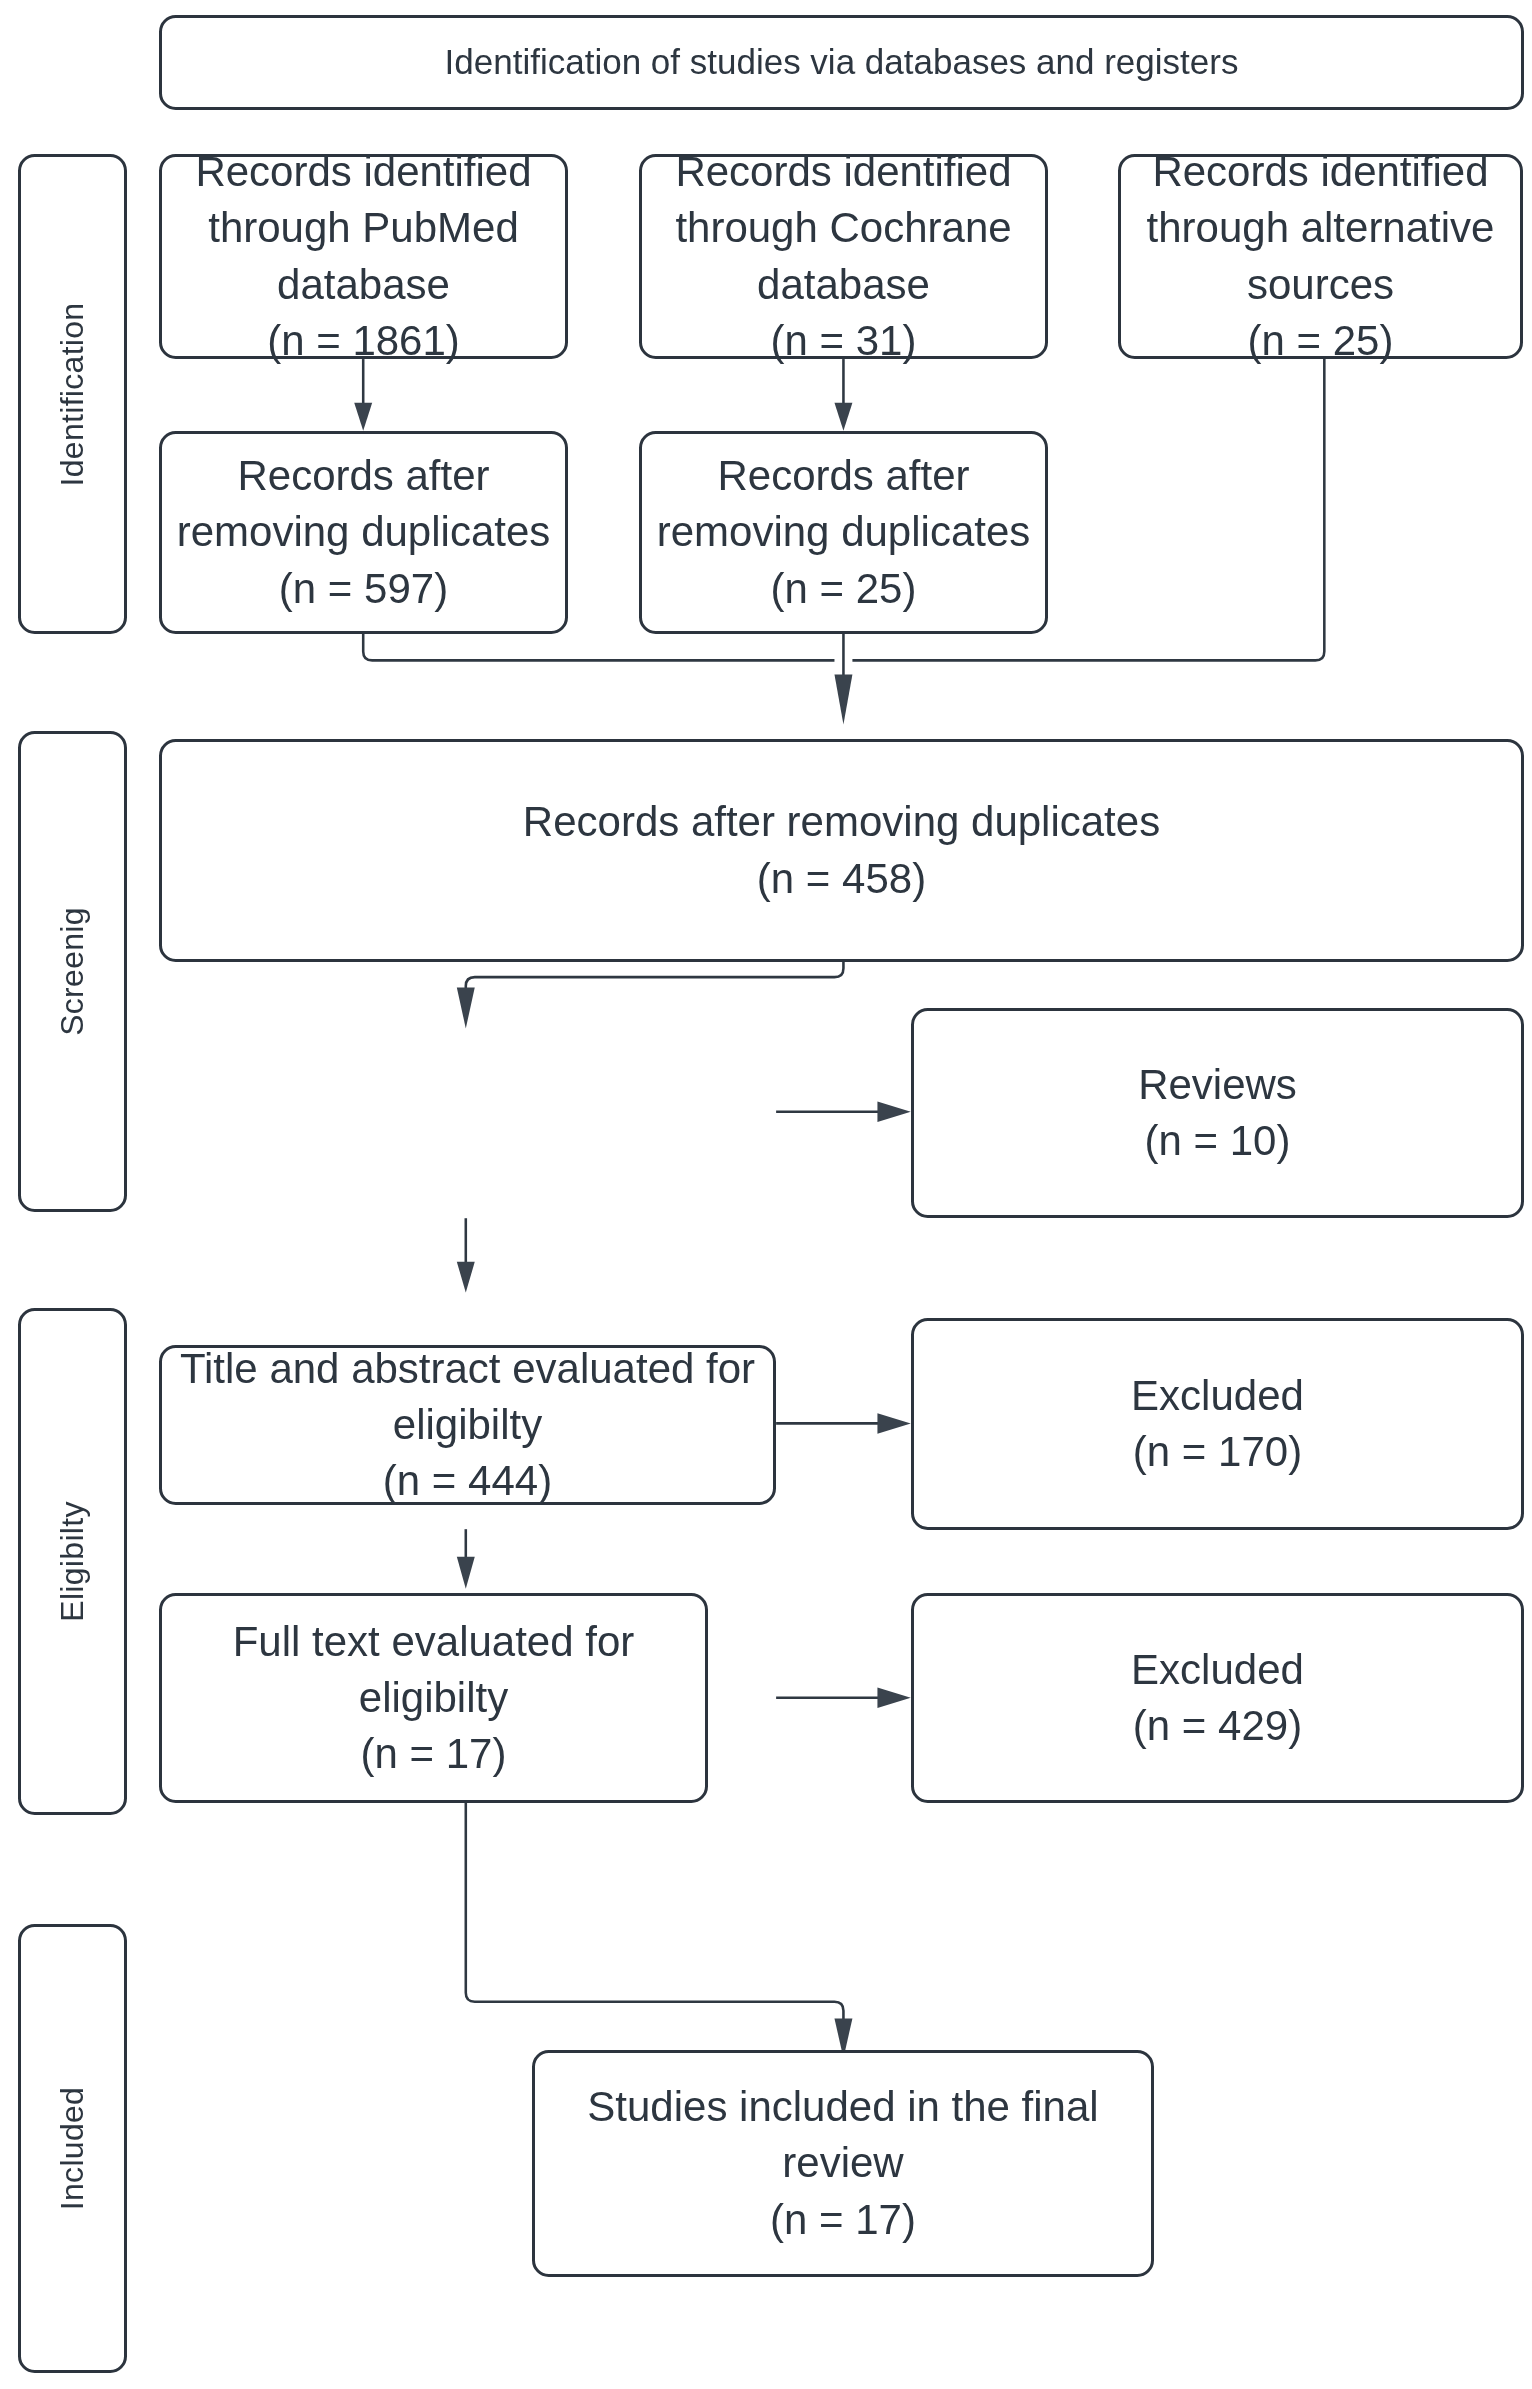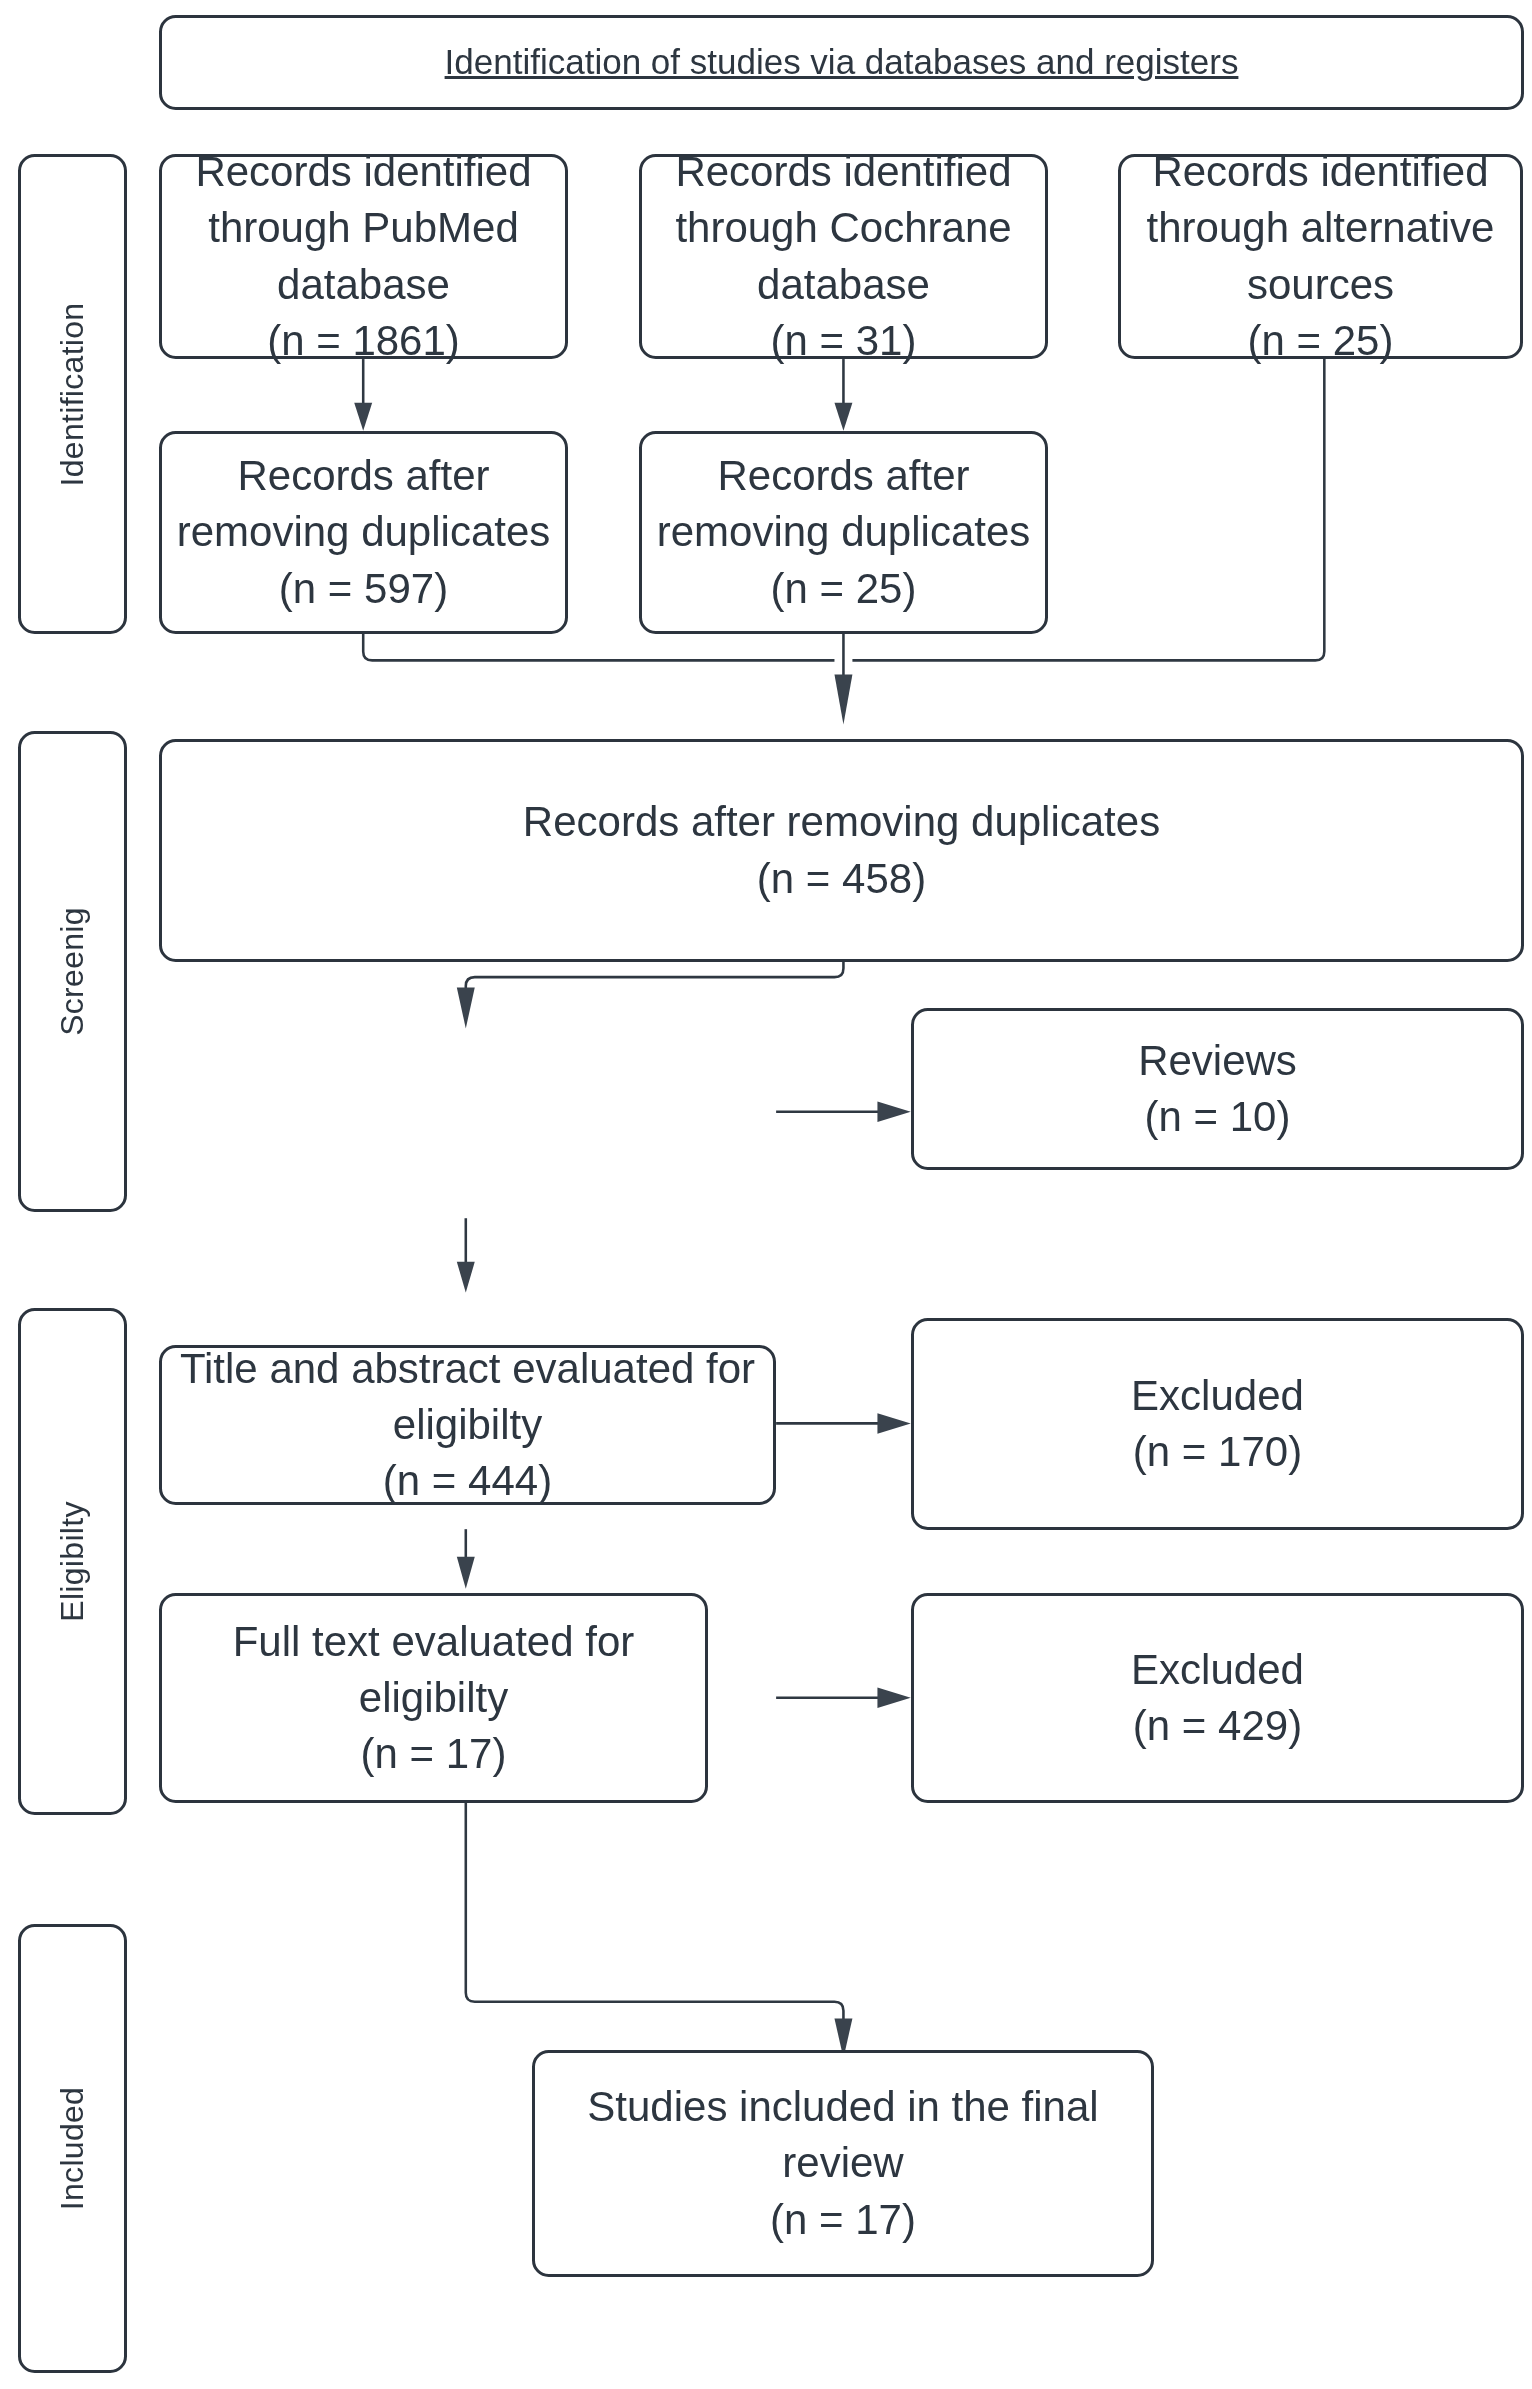--- a/index.html
+++ b/index.html
@@ -129,21 +129,21 @@
       <line x1="1210" y1="2648" x2="1380" y2="2648"></line>
       <polygon class="head" points="1368,2632 1368,2664 1420,2648"></polygon>
     </g>
 
     <g>
       <path d="M726,2812 L726,3108 Q726,3122 740,3122 L1301,3122 Q1315,3122 1315,3136 L1315,3160"></path>
       <polygon class="head" points="1301,3148 1329,3148 1315,3210"></polygon>
     </g>
   </svg>
 
-  <div class="node fs-header" style="left:159px; top:15.4px; width:1365px; height:95px;text-decoration:underline;">
+  <div class="node fs-header" style="left:159px; top:15.4px; width:1365px; height:95px;">
     <span class="txt">Identification of studies via databases and registers</span>
   </div>
 
   <div class="stage-label" style="left:18px; top:154px; width:109px; height:480px;">
     <span class="vtxt">Identification</span>
   </div>
 
   <div class="stage-label" style="left:18px; top:731px; width:109px; height:481px;">
     <span class="vtxt">Screenig</span>
   </div>
@@ -188,21 +188,21 @@
 removing duplicates
 (n = 25)</span>
   </div>
 
   <div class="node fs-main" style="left:159px; top:739px; width:1365px; height:223px;">
     <span class="txt">Records after removing duplicates
 (n = 458)</span>
   </div>
 
 
-  <div class="node fs-main" style="left:911px; top:1008px; width:613px; height:162px;">
+  <div class="node fs-main" style="left:911px; top:1008px; width:613px; height:210px;">
     <span class="txt">Reviews
 (n = 10)</span>
   </div>
 
   <div class="node fs-main" style="left:159px; top:1345px; width:617px; height:160px;">
     <span class="txt">Title and abstract evaluated for
 eligibilty
 (n = 444)</span>
   </div>
 

